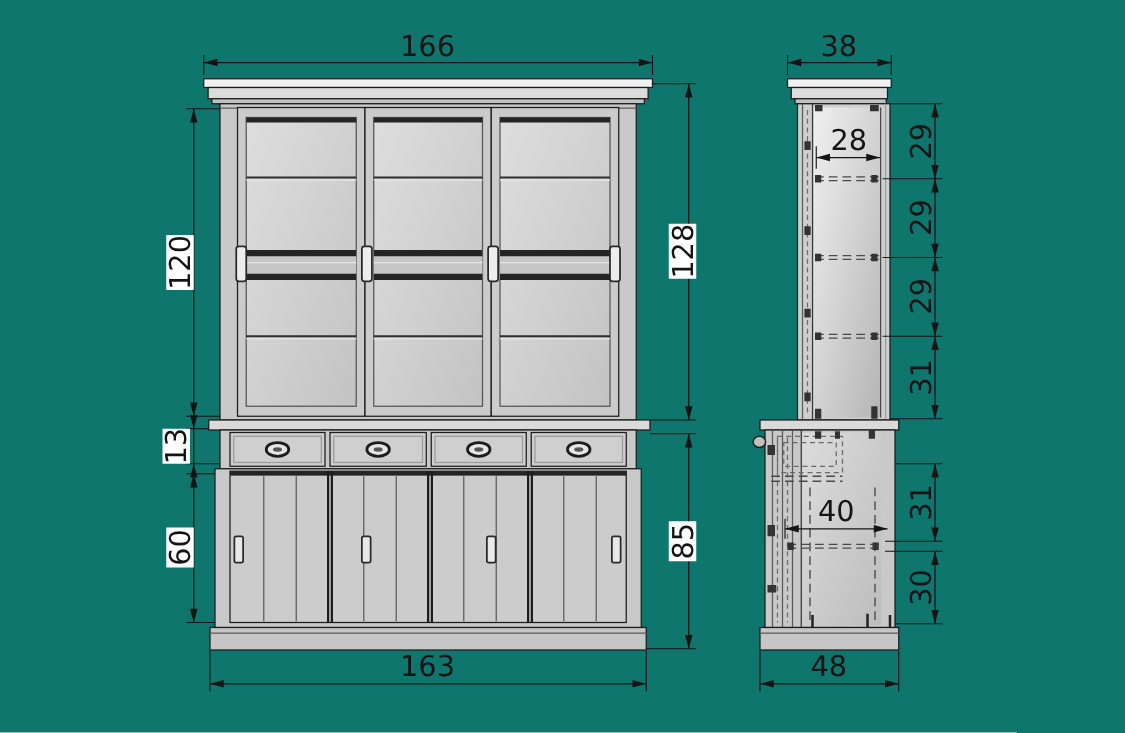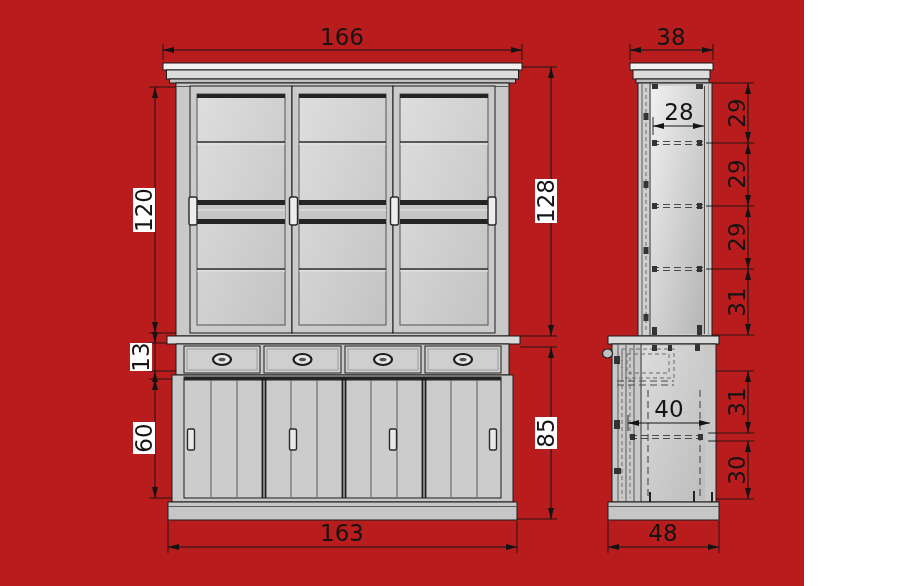--- a/index.html
+++ b/index.html
@@ -1,16 +1,16 @@
 <!DOCTYPE html>
 <html><head>
 <meta charset="utf-8">
 <style>
   html,body{margin:0;padding:0;background:#ffffff;}
-  .stage{position:relative;width:804px;height:586px;background:#b91c1c;overflow:hidden;
+  .stage{position:relative;width:900px;height:586px;background:#0f766e;overflow:hidden;
          font-family:"DejaVu Sans","Liberation Sans",sans-serif;}
   svg{display:block;}
   text{font-family:"DejaVu Sans","Liberation Sans",sans-serif;font-size:23px;fill:#141414;}
   .dimline{stroke:#141414;stroke-width:1;}
   .extline{stroke:#141414;stroke-width:0.9;}
   .edge{stroke:#1c1c1c;stroke-width:1;}
   .thin{stroke:#5a5a5a;stroke-width:1;}
   .lite{stroke:#e6e6e6;stroke-width:1;}
   .dash{stroke:#4a4a4a;stroke-width:1.1;stroke-dasharray:7 4;fill:none;}
   .dash2{stroke:#6a6a6a;stroke-width:1;stroke-dasharray:4 3;fill:none;}

